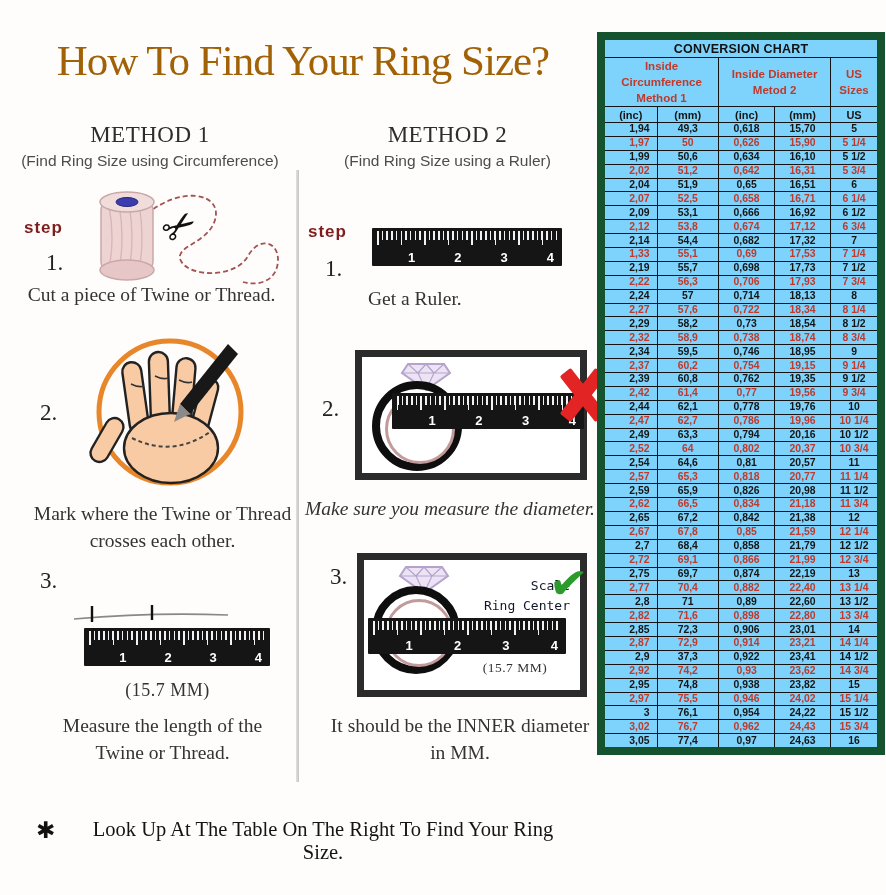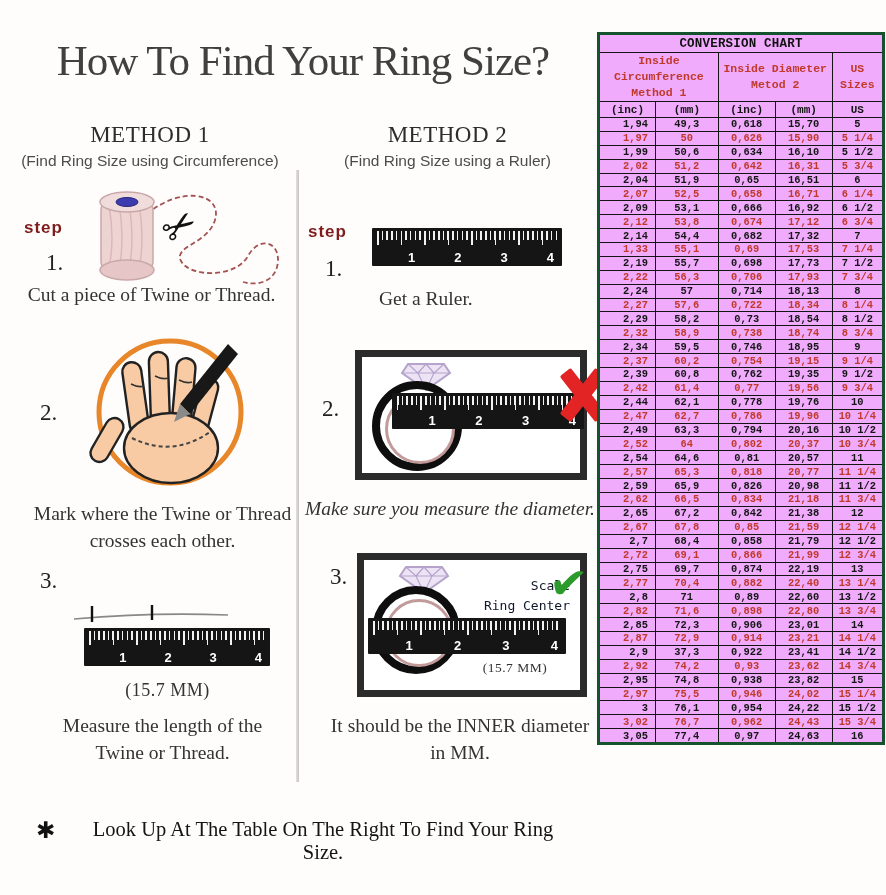--- a/index.html
+++ b/index.html
@@ -6,21 +6,21 @@
   body{background:#fff;}
   .poster{
     position:relative;width:886px;height:895px;background:#fefdfc;
     font-family:"Liberation Serif","DejaVu Serif",serif;color:#2e2e2e;overflow:hidden;
   }
   .abs{position:absolute;}
   .center{text-align:center;}
 
   
   .main-title{left:0;top:36px;width:606px;text-align:center;
-    font-size:43px;font-weight:400;color:#404040;letter-spacing:-1px;}
+    font-size:43px;font-weight:400;color:#a16207;letter-spacing:-1px;}
   .method-head{font-size:23px;letter-spacing:.5px;color:#2d2d2d;text-align:center;}
   .method-sub{font-family:"Liberation Sans","DejaVu Sans",sans-serif;
     font-size:15.5px;color:#4c4c4c;text-align:center;}
   .divider{left:296px;top:170px;width:3px;height:612px;
     background:linear-gradient(to right,#e3e0dd,#c7c3bf);}
 
   
   .step-label{font-family:"Liberation Sans","DejaVu Sans",sans-serif;
     font-size:17px;font-weight:600;color:#7f1d1d;letter-spacing:1px;}
   .step-num{font-size:23px;color:#222;}
@@ -52,23 +52,23 @@
   .scale-label{position:absolute;font-family:"DejaVu Sans Mono","Liberation Mono",monospace;
     font-size:13px;color:#0f172a;text-align:right;line-height:20px;}
   .frame-cap{position:absolute;font-size:13.5px;color:#333;text-align:center;letter-spacing:.5px;}
 
   
   .footnote-symbol{font-family:"DejaVu Sans",sans-serif;font-size:23px;color:#111;}
   .footnote-text{font-size:20.5px;color:#141414;}
 
   
   .chart-wrap{left:597px;top:32px;width:288px;}
-  table.conv{width:100%;border-collapse:collapse;table-layout:fixed;background:#f0abfc;
-    border:3px solid #14532d;
-    font-family:Liberation Mono, monospace;}
+  table.conv{width:100%;border-collapse:collapse;table-layout:fixed;background:#7dd3fc;
+    border:8px solid #14532d;
+    font-family:Liberation Sans, sans-serif;}
   table.conv th,table.conv td{border:1.5px solid #141414;padding:0;}
   .t-title{font-size:12.5px;font-weight:700;color:#111;height:17px;letter-spacing:.2px;}
   .t-group{font-size:11.5px;font-weight:700;color:#c0392b;height:34px;line-height:16px;}
   .t-sub{font-size:11px;font-weight:700;color:#151515;height:15px;}
   table.conv tbody td{height:12.9px;font-size:10.4px;font-weight:700;text-align:center;
     color:#151515;line-height:12px;}
   table.conv tbody td:first-child{text-align:right;padding-right:7px;}
   table.conv tbody tr:nth-child(even) td{color:#c0392b;}
 </style>
 </head>
@@ -154,21 +154,21 @@
     <div class="ruler-ticks-mid"></div>
     <div class="ruler-nums">
         <span>1</span>
         <span>2</span>
         <span>3</span>
         <span>4</span>
       </div>
   </div>
 
   <div class="abs step-num" style="left:325px;top:256px;">1.</div>
-  <div class="abs step-text" style="left:368px;top:288px;margin-left:11px;">Get a Ruler.</div>
+  <div class="abs step-text" style="left:368px;top:288px;">Get a Ruler.</div>
 
   <div class="abs step-num" style="left:322px;top:396px;">2.</div>
 
   <div class="frame" style="left:355px;top:350px;width:218px;height:116px;">
     <svg class="abs" style="left:38px;top:3px;" width="52" height="32" viewBox="0 0 52 32">
       <polygon points="8,4 44,4 50,13 26,30 2,13" fill="#ece4f4" stroke="#b5a3cc" stroke-width="2"></polygon>
       <path d="M2,13 L50,13 M8,4 L18,13 L26,30 M44,4 L34,13 L26,30 M18,13 L26,4 L34,13" fill="none" stroke="#b5a3cc" stroke-width="1.2"></path>
     </svg>
     <div class="ring-outer" style="left:10px;top:24px;width:74px;height:74px;"></div>
     <div class="ring-inner" style="left:23px;top:37px;width:64px;height:64px;"></div>

